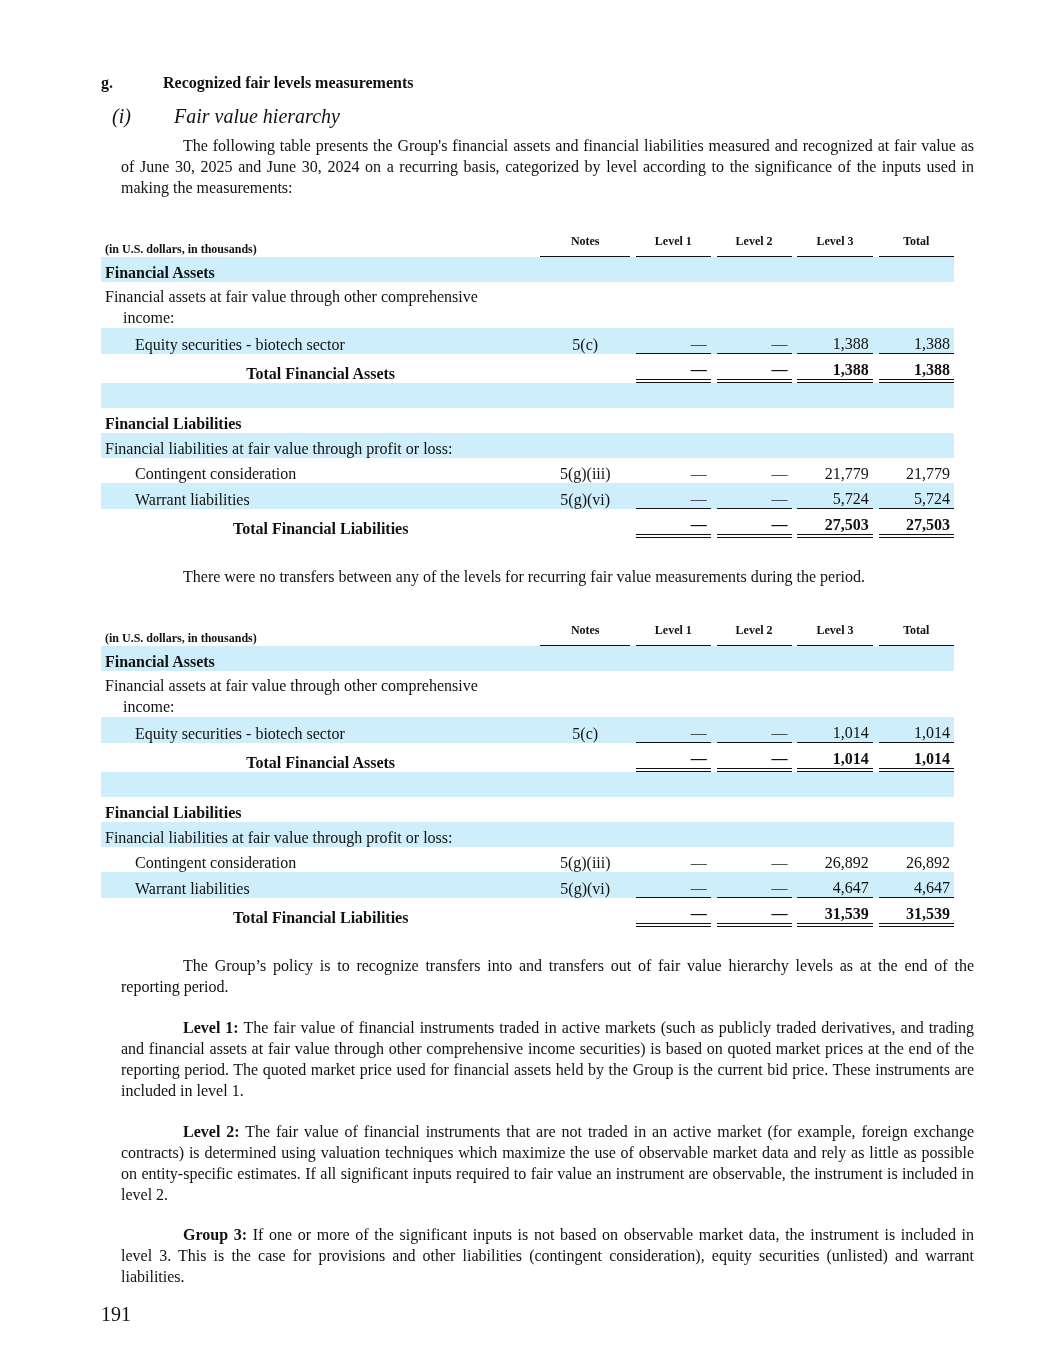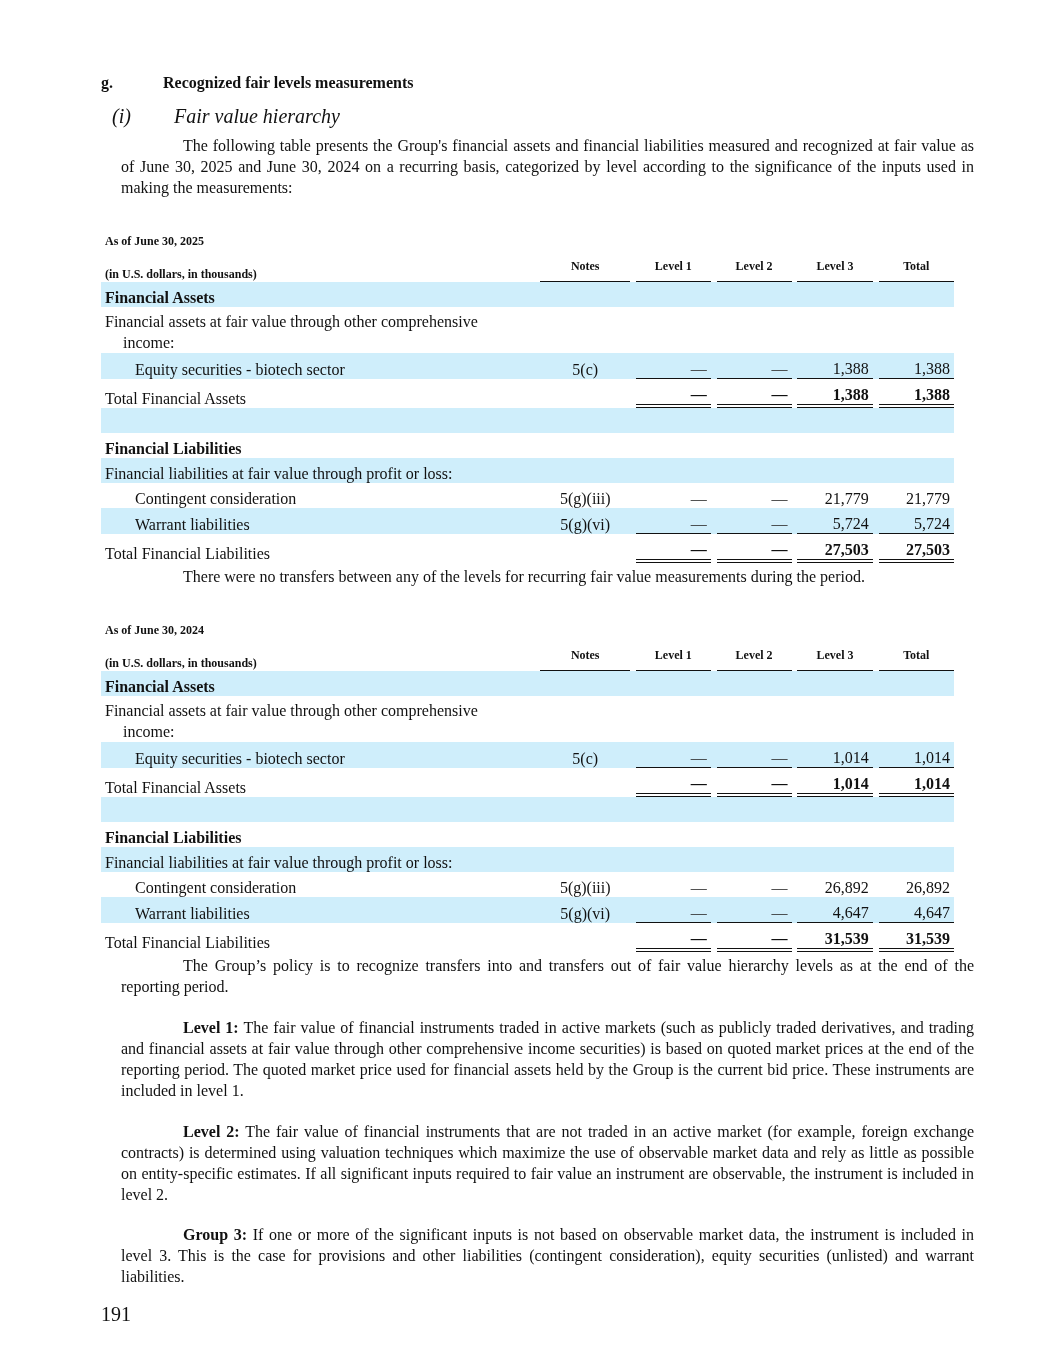--- a/index.html
+++ b/index.html
@@ -30,43 +30,40 @@
   .gap { width: 6px; padding: 0 !important; }
   .c-label { width: 440px; }
   .c-notes { width: 83px; text-align: center; }
   .c-num { width: 68px; text-align: right; }
   tr.shade td { background: #cfeefb; }
   .section-title { font-weight: bold; font-size: 16px; }
   .indent1 { padding-left: 34px !important; }
   .wrap-indent { padding-left: 18px; display: inline-block; }
   .ul td.num { border-bottom: 1.5px solid #111; }
   .dbl td.num { border-bottom: 4px double #111; font-weight: bold; }
-  .bold { font-weight: normal; }
+  .bold { font-weight: bold; text-align: center; }
   .dash { color: #333; }
   .pagenum { position: absolute; top: 1303px; left: 0; width: 853px; text-align: left; font-size: 20px; }
 </style>
 </head>
 <body>
 
 <div class="page">
 
   <div class="heading">
     <span class="lbl">g.</span><span>Recognized fair levels measurements</span>
   </div>
   <div class="subheading">
     <span class="lbl">(i)</span><span>Fair value hierarchy</span>
   </div>
 
   <div class="para" style="top:135px;">The following table presents the Group's financial assets and financial liabilities measured and recognized at fair value as of June 30, 2025 and June 30, 2024 on a recurring basis, categorized by level according to the significance of the inputs used in making the measurements:</div>
 
   <table class="fv" style="top:224px;">
     <tbody>
-        <tr class="caption-row">
-          <td colspan="11">As of June 30, 2025</td>
-        </tr>
     <tr class="hdr">
       <td class="c-label">(in U.S. dollars, in thousands)</td>
       <td class="col c-notes">Notes</td>
           <td class="gap"></td>
       <td class="col c-num" style="text-align:center">Level 1</td>
           <td class="gap"></td>
       <td class="col c-num" style="text-align:center">Level 2</td>
           <td class="gap"></td>
       <td class="col c-num" style="text-align:center">Level 3</td>
           <td class="gap"></td>
@@ -147,23 +144,20 @@
           <td class="gap"></td>
       <td class="num c-num">27,503</td>
     </tr>
   </tbody>
     </table>
 
   <div class="para center" style="top:566px;">There were no transfers between any of the levels for recurring fair value measurements during the period.</div>
 
   <table class="fv" style="top:613px;">
     <tbody>
-        <tr class="caption-row">
-          <td colspan="11">As of June 30, 2024</td>
-        </tr>
     <tr class="hdr">
       <td class="c-label">(in U.S. dollars, in thousands)</td>
       <td class="col c-notes">Notes</td>
           <td class="gap"></td>
       <td class="col c-num" style="text-align:center">Level 1</td>
           <td class="gap"></td>
       <td class="col c-num" style="text-align:center">Level 2</td>
           <td class="gap"></td>
       <td class="col c-num" style="text-align:center">Level 3</td>
           <td class="gap"></td>

